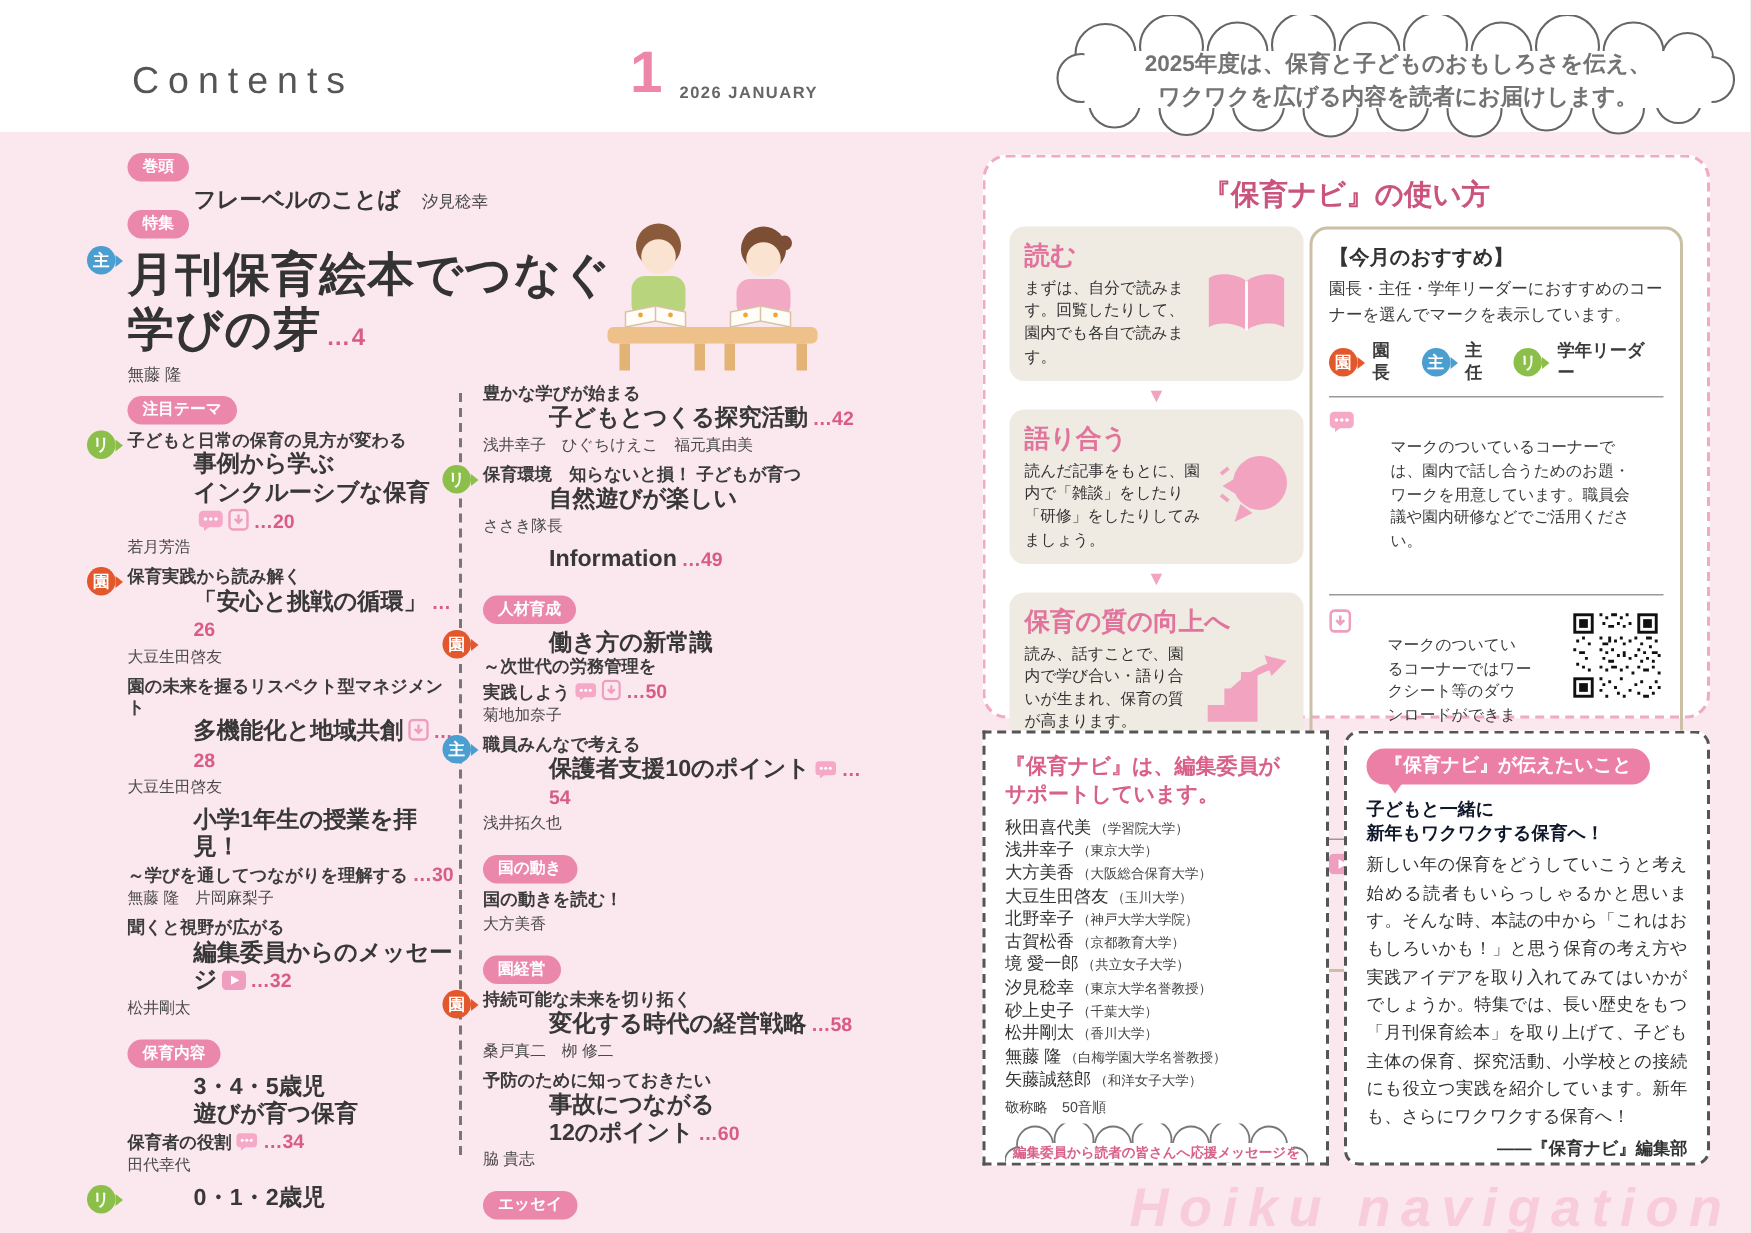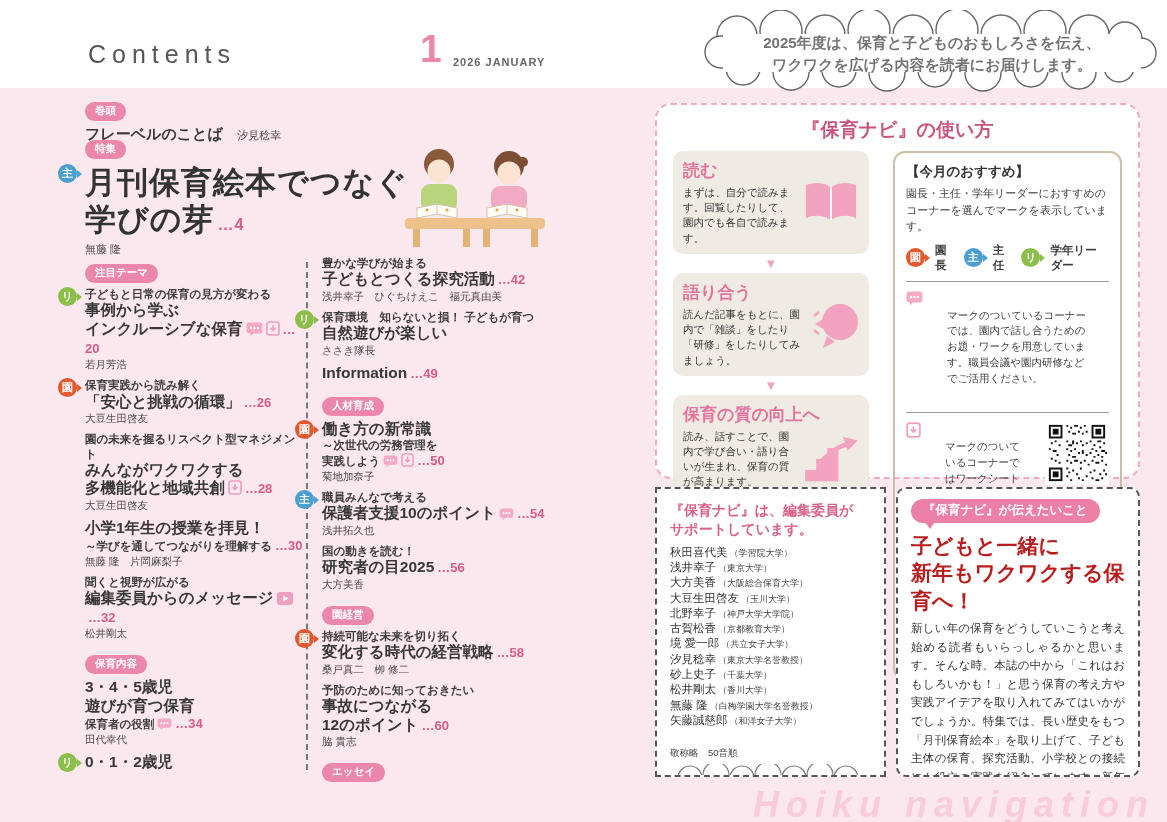--- a/index.html
+++ b/index.html
@@ -20,21 +20,21 @@
   .banner{left:703px;top:10px;width:458px;height:84px;}
   .banner .txt{position:absolute;left:0;right:0;top:22px;text-align:center;
     color:#737373;font-weight:bold;font-size:15px;line-height:1.45;}
 
   
   .badge{display:inline-block;background:#ec87ac;color:#fff;font-size:10.5px;font-weight:bold;
     padding:2px 10px 3px;border-radius:10px;margin:2px 0 4px;}
   .badge.sp{margin-top:8px;}
   .entry{position:relative;margin-bottom:6px;}
   .sub{font-size:11.5px;font-weight:bold;line-height:1.25;color:#3c3c3c;}
-  .t{font-size:15.5px;font-weight:bold;line-height:1.2;color:#383838;}
+  .t{font-size:15.5px;font-weight:bold;line-height:1.2;color:#383838;margin-left:44px;}
   .pg{color:#d95c85;font-size:13px;font-weight:bold;margin-left:3px;}
   .au{font-size:10.5px;color:#4a4a4a;margin-top:1px;}
   .mark{position:relative;display:inline-flex;align-items:center;justify-content:center;
     width:19px;height:19px;border-radius:50%;color:#fff;font-size:11px;font-weight:bold;flex:none;}
   .mark::after{content:"";position:absolute;right:-5px;top:6px;border-top:4px solid transparent;
     border-bottom:4px solid transparent;border-left:5px solid;}
   .mk-blue{background:#4a9ed0;}.mk-blue::after{border-left-color:#4a9ed0;}
   .mk-green{background:#8cbf4a;}.mk-green::after{border-left-color:#8cbf4a;}
   .mk-orange{background:#e2572b;}.mk-orange::after{border-left-color:#e2572b;}
   .entry .mark{position:absolute;left:-27px;top:0;}
@@ -54,21 +54,21 @@
 
   
   .col1{left:85px;top:256px;width:218px;}
   .col2{left:322px;top:256px;width:260px;}
   .vdash{left:306px;top:262px;height:508px;width:0;border-left:2px dashed #777;}
 
   
   .usage{left:655px;top:103px;width:485px;height:376px;background:#fff;
     border:2px dashed #f2a9c3;border-radius:16px;box-sizing:border-box;}
   .usage-title{text-align:center;color:#c9547e;font-size:19px;font-weight:bold;margin:12px 0 8px;}
-  .usage-inner{display:flex;gap:24px;padding:0 16px;}
+  .usage-inner{display:flex;gap:4px;padding:0 16px;}
   .steps{width:196px;flex:none;}
   .step{background:#efeae2;border-radius:10px;padding:8px 10px;box-sizing:border-box;}
   .step h3{margin:0 0 3px;color:#e2739d;font-size:17px;}
   .step p{margin:0;font-size:10.5px;line-height:1.45;color:#333;}
   .step .row{display:flex;align-items:center;gap:6px;}
   .arrow{text-align:center;color:#f2a3c0;font-size:13px;line-height:1;margin:3px 0;}
   .reco{flex:1;border:2px solid #cbbfa5;border-radius:12px;padding:10px 11px;box-sizing:border-box;font-size:11px;}
   .reco h4{margin:0 0 4px;font-size:13.5px;color:#333;}
   .reco .intro{margin:0;font-size:11px;line-height:1.5;}
   .legend{display:flex;align-items:center;gap:4px;margin-top:8px;}
@@ -77,32 +77,32 @@
   .note{display:flex;gap:6px;align-items:flex-start;font-size:10.5px;line-height:1.5;}
   .note p{margin:18px;flex:1;}
   .note svg.ic{margin:1px 0 0;}
 
   
   .support{left:655px;top:487px;width:231px;height:290px;background:#fff;border:2px dashed #555;
     border-radius:0;box-sizing:border-box;padding:10px 13px;overflow:hidden;}
   .support h4{margin:2px 0 6px;color:#d8608a;font-size:14px;line-height:1.35;}
   .member{font-size:11.5px;line-height:1.33;color:#333;}
   .member .maff{font-size:9px;color:#444;margin-left:2px;}
-  .s-note{font-size:9.5px;margin-top:19px;color:#444;}
+  .s-note{font-size:9.5px;margin-top:4px;color:#444;}
   .s-bubble{position:relative;width:202px;height:50px;margin-top:4px;}
   .s-bubble .txt{position:absolute;left:0;right:0;top:13px;text-align:center;color:#d8608a;
     font-weight:bold;font-size:9px;line-height:1.4;}
 
   .msg{left:896px;top:487px;width:244px;height:290px;background:#fff;border:2px dashed #555;
     border-radius:10px;box-sizing:border-box;padding:10px 13px;overflow:hidden;}
   .tag{position:relative;display:inline-block;background:#ec7fa6;color:#fff;font-size:12.5px;
     font-weight:bold;padding:3px 12px 4px;border-radius:13px;}
   .tag::after{content:"";position:absolute;left:14px;bottom:-6px;border-left:5px solid transparent;
     border-right:5px solid transparent;border-top:7px solid #ec7fa6;}
-  .msg h4{margin:9px 0 5px;color:#b91c1c;font-size:21px;line-height:1.3;}
+  .msg h4{margin:9px 0 5px;color:#0f172a;font-size:12px;line-height:1.3;}
   .msg .body{margin:0;font-size:11.5px;line-height:1.62;text-align:justify;color:#333;}
   .msg .sig{text-align:right;font-weight:bold;font-size:11.5px;margin-top:4px;color:#333;}
 
   .watermark{right:12px;bottom:-4px;font-size:36px;font-weight:bold;letter-spacing:7px;
     color:#f8ccda;font-style:italic;}
 </style>
 </head>
 <body>
 
 <div class="page">
@@ -218,21 +218,20 @@
       <span class="mark mk-orange">
           <span>園</span>
         </span>
       <div class="sub">保育実践から読み解く</div>
       <div class="t"><span>「安心と挑戦の循環」</span><span class="pg">…26</span></div>
       <div class="au">大豆生田啓友</div>
     </div>
 
     <div class="entry">
       <div class="sub">園の未来を握るリスペクト型マネジメント</div>
-      <div class="t">みんながワクワクする</div>
       <div class="t"><span>多機能化と地域共創</span><svg class="ic" width="14" height="15" viewBox="0 0 14 15">
             <rect x="1" y="1" width="12" height="13" rx="2.5" fill="none" stroke="#f09ec0" stroke-width="1.6"></rect>
             <path d="M7 4 V9 M4.5 7 L7 9.5 L9.5 7" stroke="#f09ec0" stroke-width="1.6" fill="none"></path>
           </svg><span class="pg">…28</span></div>
       <div class="au">大豆生田啓友</div>
     </div>
 
     <div class="entry">
       <div class="t">小学1年生の授業を拝見！</div>
       <div class="sub"><span>～学びを通してつながりを理解する</span><span class="pg">…30</span></div>
@@ -325,24 +324,24 @@
       <div class="t"><span>保護者支援10のポイント</span><svg class="ic" width="15" height="12" viewBox="0 0 17 14">
             <rect x="0.5" y="0.5" width="16" height="11" rx="3" fill="#f5a9c6"></rect>
             <circle cx="5" cy="6" r="1.2" fill="#fff"></circle>
             <circle cx="8.5" cy="6" r="1.2" fill="#fff"></circle>
             <circle cx="12" cy="6" r="1.2" fill="#fff"></circle>
             <path d="M4 11 L4 14 L8 11 Z" fill="#f5a9c6"></path>
           </svg><span class="pg">…54</span></div>
       <div class="au">浅井拓久也</div>
     </div>
 
+    <div><span class="badge sp">国の動き</span></div>
 
     <div class="entry">
       <div class="sub">国の動きを読む！</div>
-      <div class="t"><span>研究者の目2025</span><span class="pg">…56</span></div>
       <div class="au">大方美香</div>
     </div>
 
     <div><span class="badge sp">園経営</span></div>
 
     <div class="entry">
       <span class="mark mk-orange">
           <span>園</span>
         </span>
       <div class="sub">持続可能な未来を切り拓く</div>

